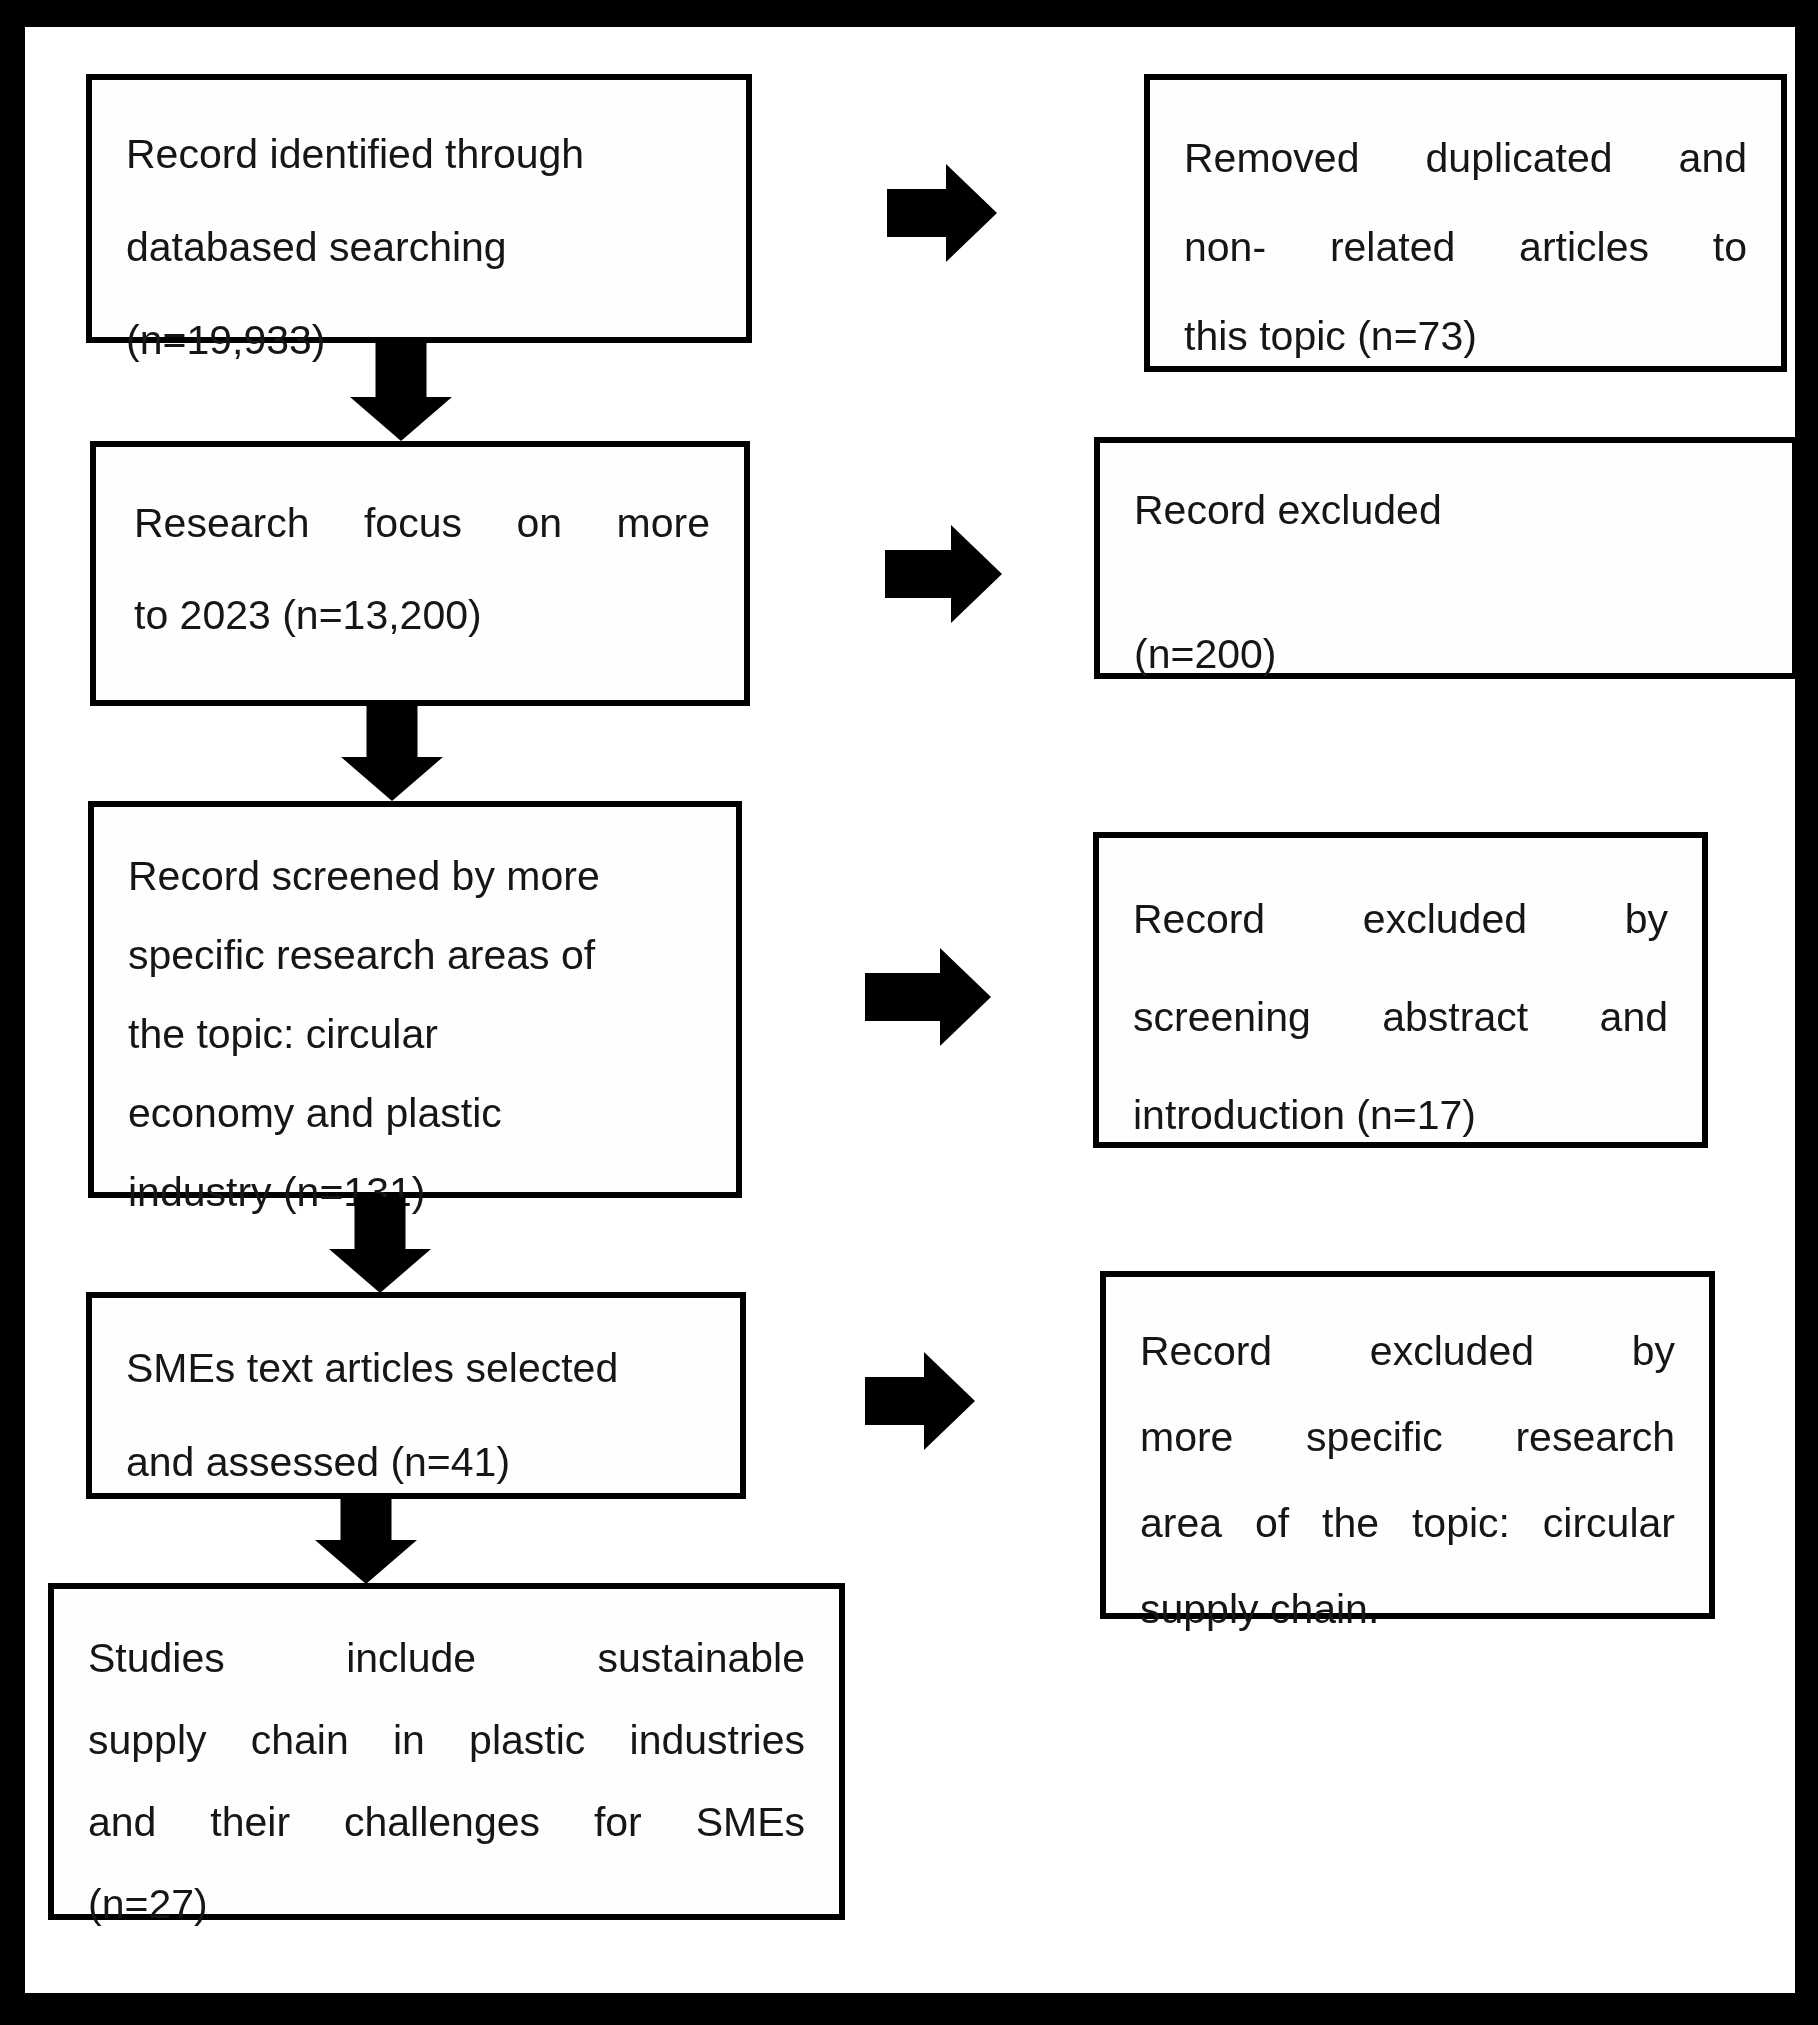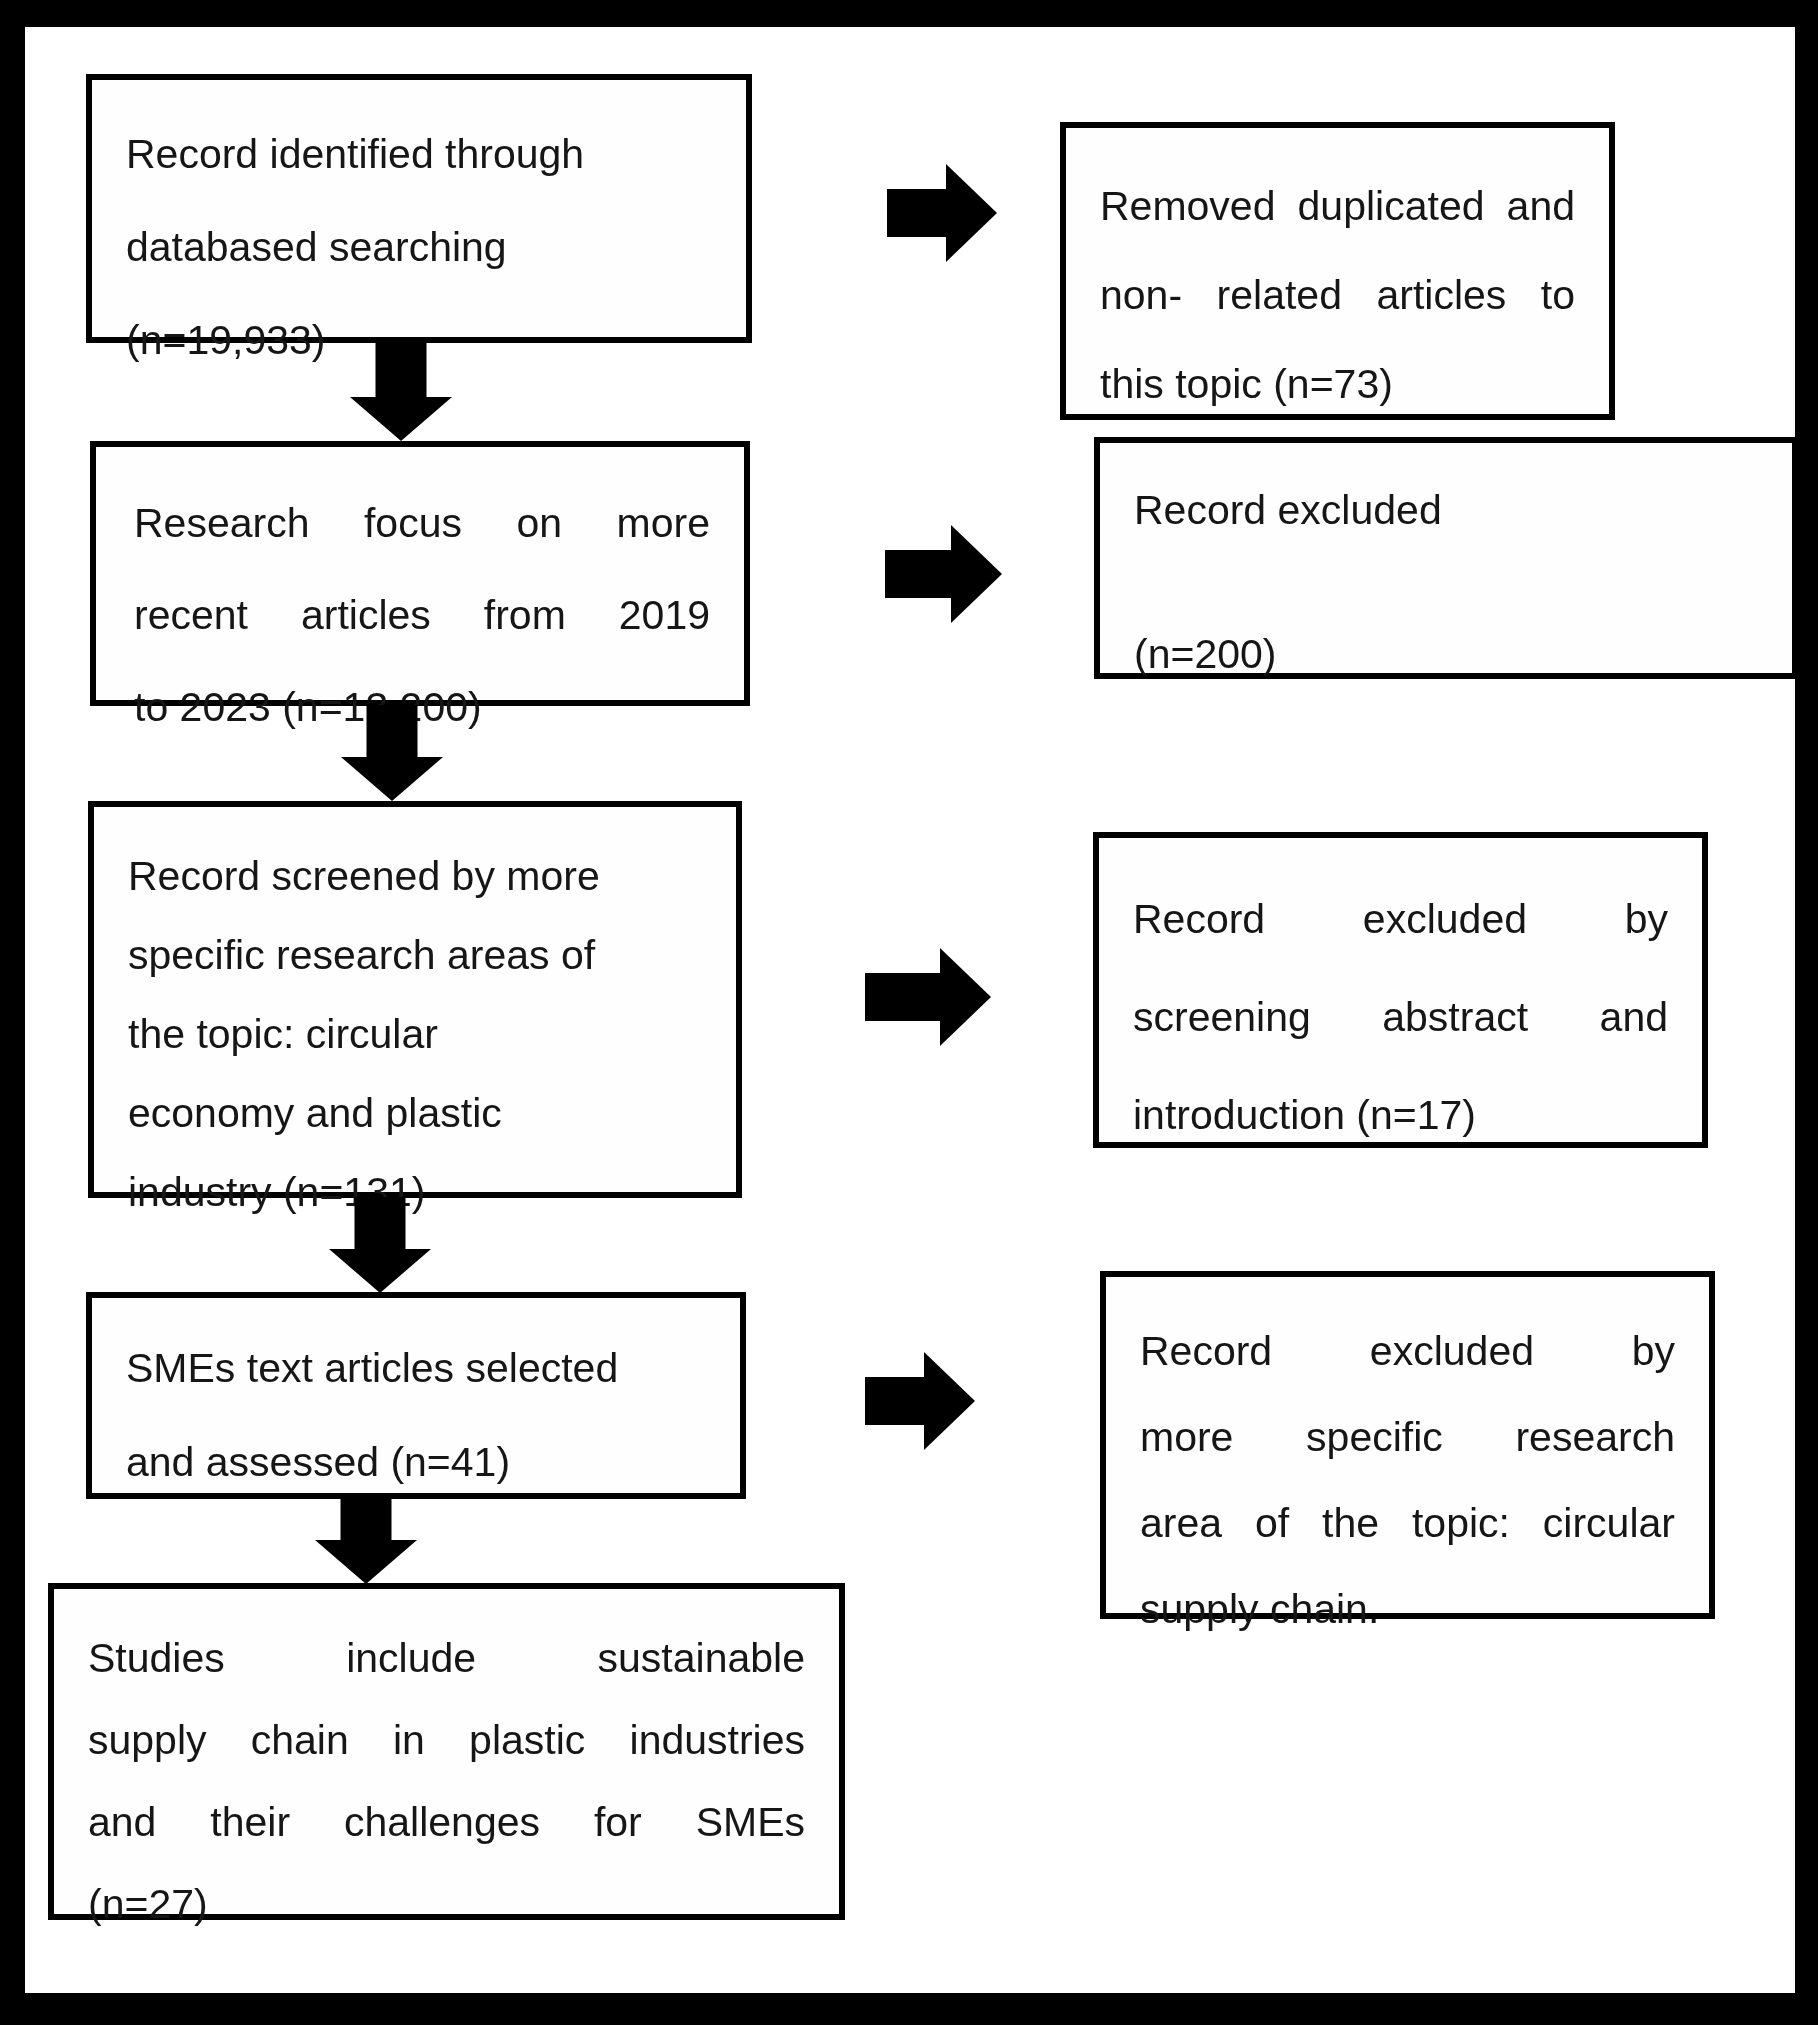--- a/index.html
+++ b/index.html
@@ -70,21 +70,20 @@
   <div class="frame" style="left:17.6px;top:19.7px;width:1784px;height:1980px;"></div>
 
   <div class="box" style="left:86px;top:74px;width:666px;height:269px;--lh:93px;--pt:28px;">
     <div class="line">Record identified through</div>
     <div class="line">databased searching</div>
     <div class="line">(n=19,933)</div>
   </div>
 
   <div class="box" style="left:90px;top:441px;width:660px;height:265px;padding-left:38px;--lh:92px;--pt:29.5px;">
     <div class="line jl">Research focus on more</div>
-    <div class="line jl">recent articles from 2019</div>
     <div class="line">to 2023 (n=13,200)</div>
   </div>
 
   <div class="box" style="left:88px;top:801px;width:654px;height:397px;--lh:79px;--pt:29.5px;">
     <div class="line">Record screened by more</div>
     <div class="line">specific research areas of</div>
     <div class="line">the topic: circular</div>
     <div class="line">economy and plastic</div>
     <div class="line">industry (n=131)</div>
   </div>
@@ -94,21 +93,21 @@
     <div class="line">and assessed (n=41)</div>
   </div>
 
   <div class="box" style="left:48px;top:1583px;width:797px;height:337px;--lh:82px;--pt:28px;">
     <div class="line jl">Studies include sustainable</div>
     <div class="line jl">supply chain in plastic industries</div>
     <div class="line jl">and their challenges for SMEs</div>
     <div class="line">(n=27)</div>
   </div>
 
-  <div class="box" style="left:1060px;top:74px;width:555px;height:298px;margin-top:48px;--lh:89px;--pt:34px;">
+  <div class="box" style="left:1144px;top:74px;width:643px;height:298px;--lh:89px;--pt:34px;">
     <div class="line jl">Removed duplicated and</div>
     <div class="line jl">non- related articles to</div>
     <div class="line">this topic (n=73)</div>
   </div>
 
   <div class="box" style="left:1094px;top:437px;width:704px;height:242px;--lh:72px;--pt:31px;">
     <div class="line">Record excluded</div>
     <div class="line"></div>
     <div class="line">(n=200)</div>
   </div>

